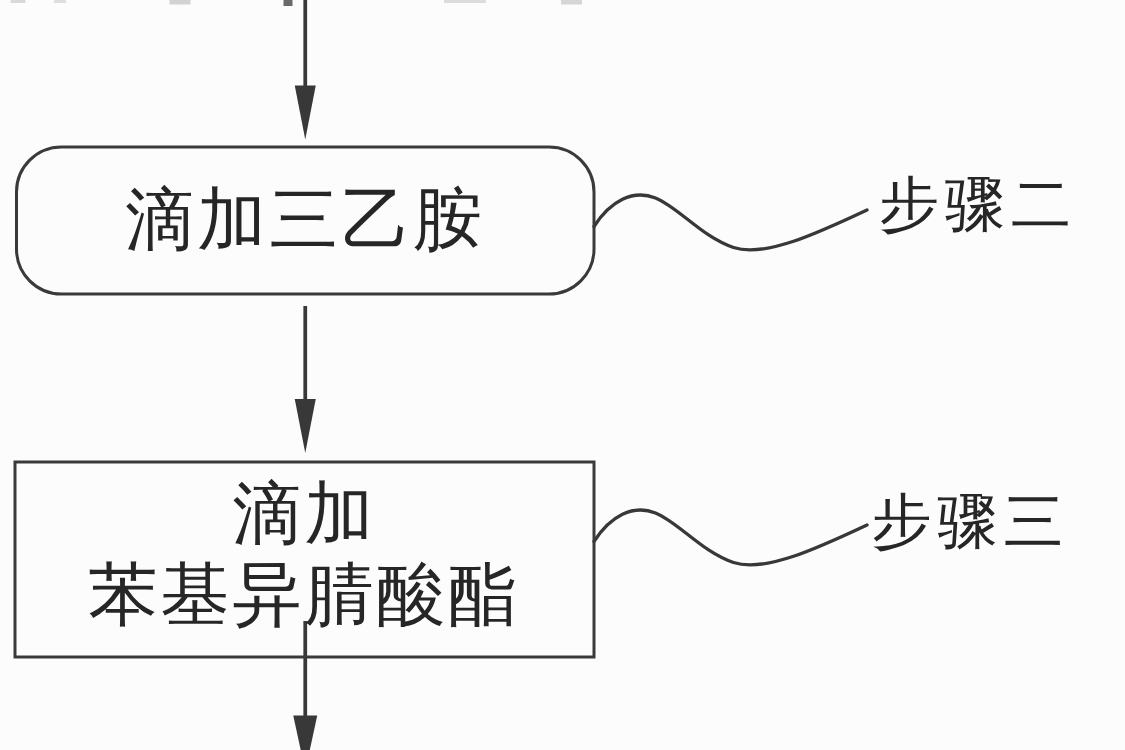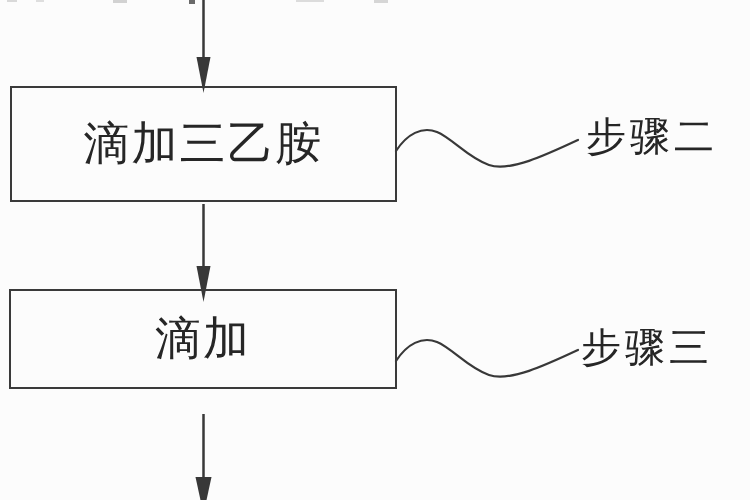--- a/index.html
+++ b/index.html
@@ -20,22 +20,22 @@
     position:absolute;left:0;top:0;width:750px;height:500px;
     color:var(--line);
   }
   .flow-box{
     position:absolute;
     border:2.5px solid var(--box-border);
     background:transparent;
     display:flex;flex-direction:column;align-items:center;justify-content:center;
     box-sizing:border-box;
   }
-  .box-step2{left:10px;top:86px;width:387px;height:116px;}
-  .box-step3{left:9px;top:289px;width:388px;height:100px;}
+  .box-step2{left:10px;top:97px;width:387px;height:100px;border-radius:31px;}
+  .box-step3{left:9px;top:307px;width:388px;height:132px;font-family:Liberation Mono, monospace;}
   .box-text{
     color:var(--text);
     font-size:46px;
     line-height:54px;
     letter-spacing:2px;
     white-space:nowrap;
     text-align:center;
   }
   .callout-label{
     position:absolute;
@@ -83,18 +83,19 @@
 
     <path d="M 396 361 C 407 344, 422 336, 437 342 C 452 348, 468 368, 489 375 C 510 382, 546 365, 578 350" fill="none" stroke="currentColor" stroke-width="2.2" stroke-linecap="round"></path>
   </svg>
 
   <div class="flow-box box-step2">
     <div class="box-text">滴加三乙胺</div>
   </div>
 
   <div class="flow-box box-step3">
     <div class="box-text">滴加</div>
+    <div class="box-text">苯基异腈酸酯</div>
   </div>
 
   <div class="callout-label label-step2">步骤二</div>
   <div class="callout-label label-step3">步骤三</div>
 
 </div>
 
 </body></html>

